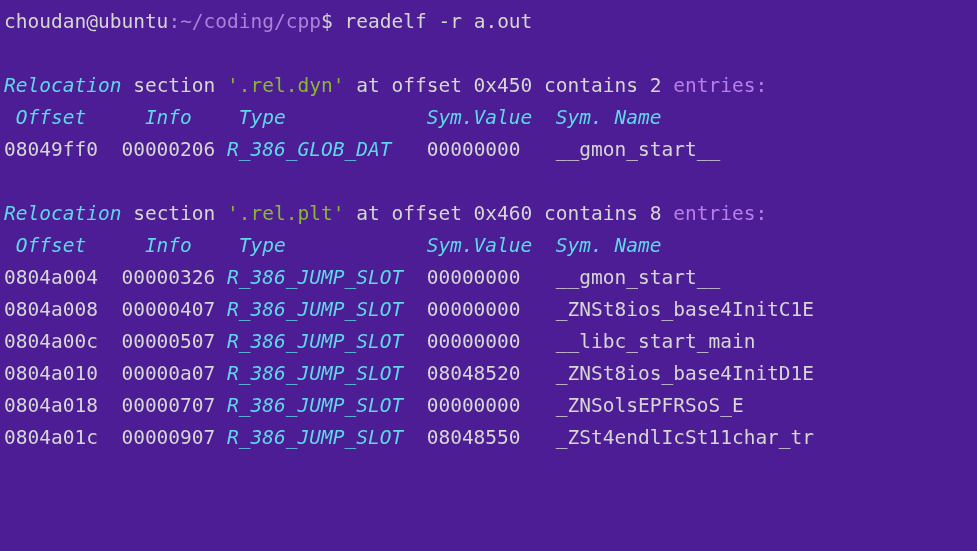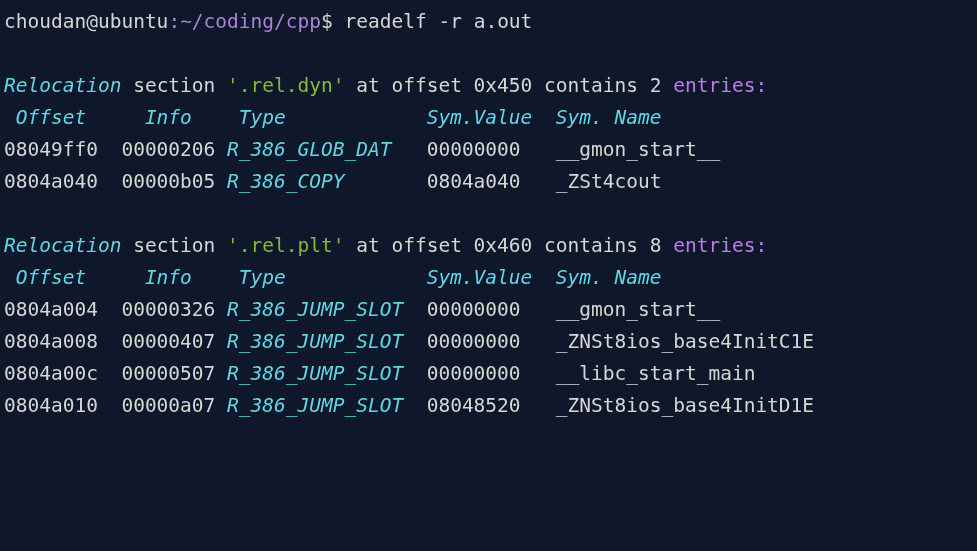--- a/index.html
+++ b/index.html
@@ -10,21 +10,21 @@
   }
   body {
     width: 977px;
     height: 551px;
     overflow: hidden;
     font-family: "DejaVu Sans Mono", "Liberation Mono", monospace;
   }
   .terminal {
     width: 977px;
     height: 551px;
-    background: #0f172a;
+    background: #4c1d95;
     box-sizing: border-box;
     padding: 6px 0 0 0;
     overflow: hidden;
     position: relative;
   }
   .line {
     height: 32px;
     line-height: 32px;
     font-size: 19.5px;
     letter-spacing: 0px;
@@ -51,33 +51,34 @@
   <div class="line"><span class="c-white">choudan@ubuntu</span><span class="c-purple">:</span><span class="c-purple">~/coding/cpp</span><span class="c-white">$</span><span class="c-white"> readelf -r a.out</span></div>
 
   <div class="line blank"> </div>
 
   <div class="line"><span class="c-cyan">Relocation</span><span class="c-white"> section </span><span class="c-green">'.rel.dyn'</span><span class="c-white"> at offset 0x450 contains 2 </span><span class="c-magenta">entries:</span></div>
 
   <div class="line"><span class="c-cyan"> Offset     Info    Type            Sym.Value  Sym. Name</span></div>
 
   <div class="line"><span class="c-white">08049ff0  00000206 </span><span class="c-cyan">R_386_GLOB_DAT</span><span class="c-white">   </span><span class="c-white">00000000   </span><span class="c-white">__gmon_start__</span></div>
 
-  <div class="line"><span class="c-white">0804a040  00000b05 </span><span class="c-cyan">R_386_COPY</span><span class="c-white">       </span><span class="c-white">0804a040   </span><span class="c-white">_ZSt4cout</span></div>
 
   <div class="line blank"> </div>
 
   <div class="line"><span class="c-cyan">Relocation</span><span class="c-white"> section </span><span class="c-green">'.rel.plt'</span><span class="c-white"> at offset 0x460 contains 8 </span><span class="c-magenta">entries:</span></div>
 
   <div class="line"><span class="c-cyan"> Offset     Info    Type            Sym.Value  Sym. Name</span></div>
 
 
   <div class="line"><span class="c-white">0804a004  00000326 </span><span class="c-cyan">R_386_JUMP_SLOT</span><span class="c-white">  </span><span class="c-white">00000000   </span><span class="c-white">__gmon_start__</span></div>
 
   <div class="line"><span class="c-white">0804a008  00000407 </span><span class="c-cyan">R_386_JUMP_SLOT</span><span class="c-white">  </span><span class="c-white">00000000   </span><span class="c-white">_ZNSt8ios_base4InitC1E</span></div>
 
   <div class="line"><span class="c-white">0804a00c  00000507 </span><span class="c-cyan">R_386_JUMP_SLOT</span><span class="c-white">  </span><span class="c-white">00000000   </span><span class="c-white">__libc_start_main</span></div>
 
   <div class="line"><span class="c-white">0804a010  00000a07 </span><span class="c-cyan">R_386_JUMP_SLOT</span><span class="c-white">  </span><span class="c-white">08048520   </span><span class="c-white">_ZNSt8ios_base4InitD1E</span></div>
 
 
+  <div class="line"><span class="c-white">0804a018  00000707 </span><span class="c-cyan">R_386_JUMP_SLOT</span><span class="c-white">  </span><span class="c-white">00000000   </span><span class="c-white">_ZNSolsEPFRSoS_E</span></div>
 
+  <div class="line"><span class="c-white">0804a01c  00000907 </span><span class="c-cyan">R_386_JUMP_SLOT</span><span class="c-white">  </span><span class="c-white">08048550   </span><span class="c-white">_ZSt4endlIcSt11char_tr</span></div>
 
 </div>
 
 </body></html>

